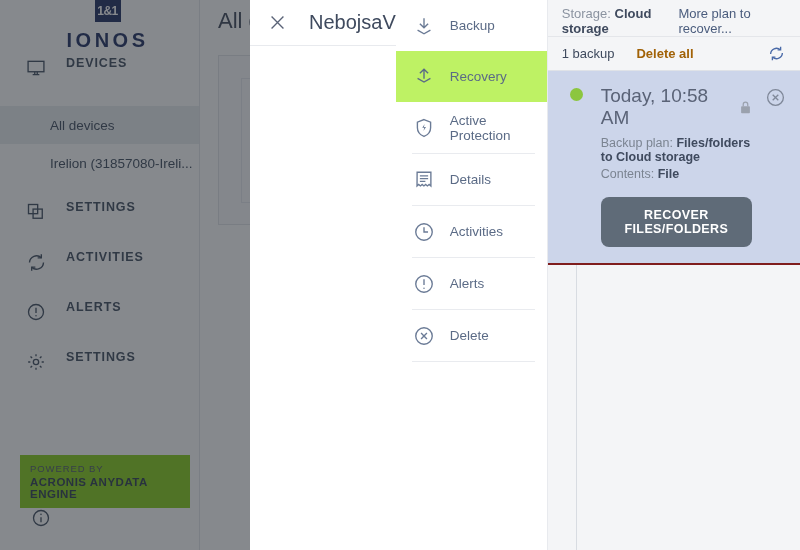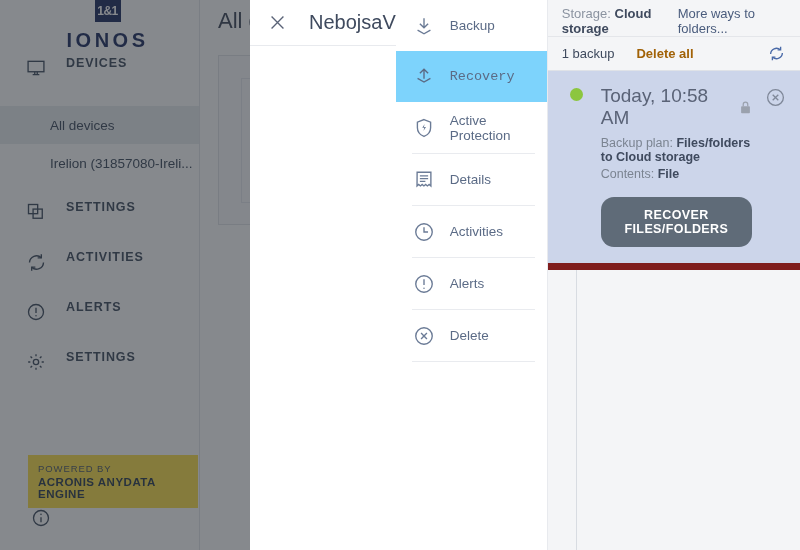--- a/index.html
+++ b/index.html
@@ -33,22 +33,22 @@
     height: 50px; padding-left: 24px;
     color: #3d4a5c; font-size: 12.5px; letter-spacing: 0.9px; font-weight: 600;
   }
   .nav-item .ico { width: 24px; height: 24px; display: flex; align-items: center; justify-content: center; }
   .sub-item {
     display: flex; align-items: center; height: 38px; padding-left: 50px;
     color: #3d4a5c; font-size: 13.5px;
   }
   .sub-item.active { background: #e9ecf0; }
   .powered {
-    position: absolute; left: 28px; top: 455px; width: 170px;
-    background: #fde047; padding: 8px 10px;
+    position: absolute; left: 20px; top: 455px; width: 170px;
+    background: #84cc16; padding: 8px 10px;
   }
   .powered .p1 { font-size: 9.5px; letter-spacing: 0.9px; color: #4a5666; font-weight: 500; }
   .powered .p2 { font-size: 11.5px; letter-spacing: 0.5px; color: #2b3a4d; font-weight: bold; margin-top: 2px; }
   .about-row {
     position: absolute; left: 17px; top: 508px;
     display: flex; align-items: center; gap: 18px;
     color: #3d4a5c; font-size: 12.5px; letter-spacing: 0.9px; font-weight: 600; flex-direction: column;
   }
 
   .bg-main { position: absolute; left: 200px; top: 0; right: 0; bottom: 0; background: #ffffff; }
@@ -81,21 +81,21 @@
   .panel-menu {
     width: 152px; background: #ffffff; border-right: 1px solid #e8eaee;
     padding-top: 0;
   }
   .menu-item {
     display: flex; align-items: center; gap: 14px;
     min-height: 51px; padding: 6px 8px 6px 16px;
     color: #5b6b86; font-size: 13.5px;
   }
   .menu-item .mico { width: 24px; min-width: 24px; display: flex; align-items: center; justify-content: center; }
-  .menu-item.selected { background: #7dd3fc; font-family: Liberation Mono, monospace; }
+  .menu-item.selected { background: #bef264; }
   .menu-sep { height: 1px; background: #e9ebef; margin: 0 12px 0 16px; }
 
   .panel-content { flex: 1; display: flex; flex-direction: column; background: #f4f5f7; min-width: 0; }
   .storage-bar {
     height: 37px; display: flex; align-items: flex-end; justify-content: space-between;
     padding: 0 14px 0 14px; background: #f4f5f7; border-bottom: 1px solid #e4e6ea;
     font-size: 13px;
   }
   .storage-label { color: #8b93a0; }
   .storage-value { color: #3f4a5e; font-weight: bold; }
@@ -105,36 +105,36 @@
     padding: 0 14px; background: #f4f5f7; border-bottom: 1px solid #dfe2e7;
     font-size: 13px; color: #3f4a5e;
   }
   .delete-all { color: #a16207; font-weight: bold; }
   .refresh-wrap { margin-left: auto; display: flex; align-items: center; }
 
   .timeline { position: relative; flex: 1; background: #f4f5f7; min-height: 0; }
   .timeline-line { position: absolute; left: 28px; top: 0; bottom: 0; width: 1px; background: #d8dce2; }
   .backup-card {
     position: relative; background: #ccd5ea; padding: 14px 4px 16px 0; min-height: 120px;
-    border-bottom: 7px solid #7f1d1d;
+    border-bottom: 2px solid #7f1d1d;
   }
   .dot {
     position: absolute; left: 22px; top: 17px; width: 13px; height: 13px;
     border-radius: 50%; background: #8cc63f;
   }
   .card-body { padding-left: 53px; padding-right: 44px; }
   .card-time {
     font-size: 19px; color: #5a6377; display: flex; align-items: center; gap: 8px;
     margin-bottom: 7px;
   }
   .card-line { font-size: 12.5px; color: #7b8491; margin-bottom: 3px; }
   .card-line b { color: #3f4a5e; font-weight: bold; }
   .recover-btn {
     margin-top: 13px; display: inline-block;
-    background: #5f6b78; color: #ffffff; border: none; border-radius: 13px;
+    background: #5f6b78; color: #ffffff; border: none; border-radius: 8px;
     padding: 11px 17px; font-size: 12.5px; font-weight: bold; letter-spacing: 0.4px;
     font-family: "Liberation Sans", sans-serif; cursor: pointer;
   }
   .card-close { position: absolute; right: 14px; top: 16px; }
 </style>
 </head>
 <body>
 
 <div id="app">
 
@@ -329,21 +329,21 @@
         <div class="menu-sep"></div>
       </div>
 
       <div class="panel-content">
 
         <div class="storage-bar">
           <div>
             <span class="storage-label">Storage:</span>
             <span class="storage-value">Cloud storage</span>
           </div>
-          <div class="more-ways">More ways to folders...</div>
+          <div class="more-ways">More plan to recover...</div>
         </div>
 
         <div class="count-bar">
           <span>1 backup</span>
           <span class="delete-all">Delete all</span>
           <span class="refresh-wrap">
             <svg width="19" height="19" viewBox="0 0 24 24" fill="none" stroke="#4d6persist" stroke-width="1.7">
               <g stroke="#4a6aa8" stroke-width="1.7" fill="none">
                 <path d="M4.6 12.6a7.4 7.4 0 0 1 12.2-5.4"></path>
                 <path d="M19.4 11.4a7.4 7.4 0 0 1-12.2 5.4"></path>

